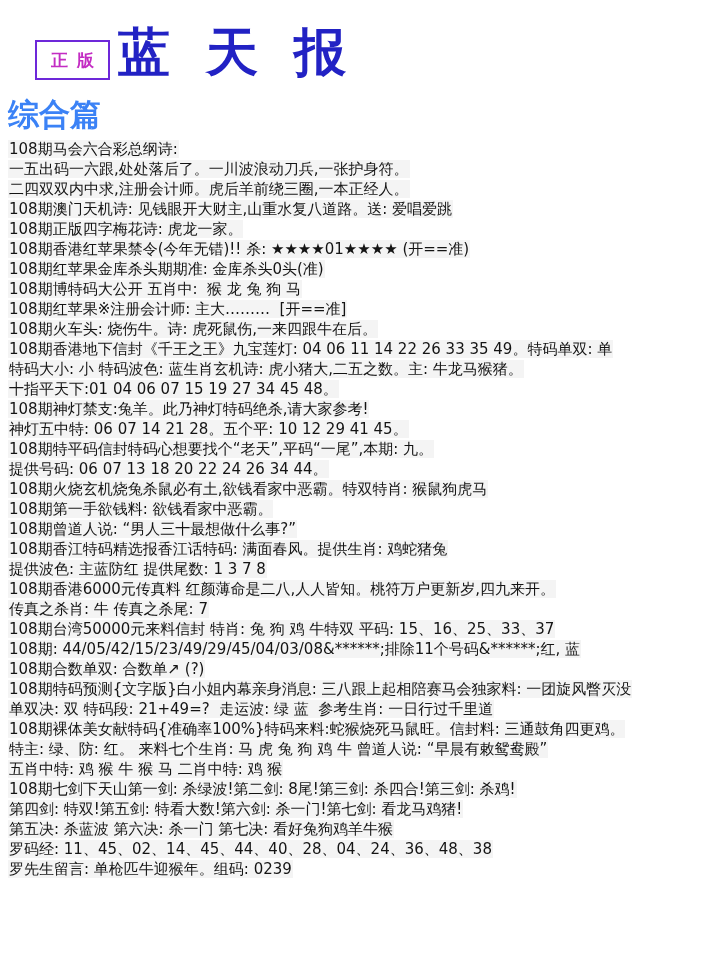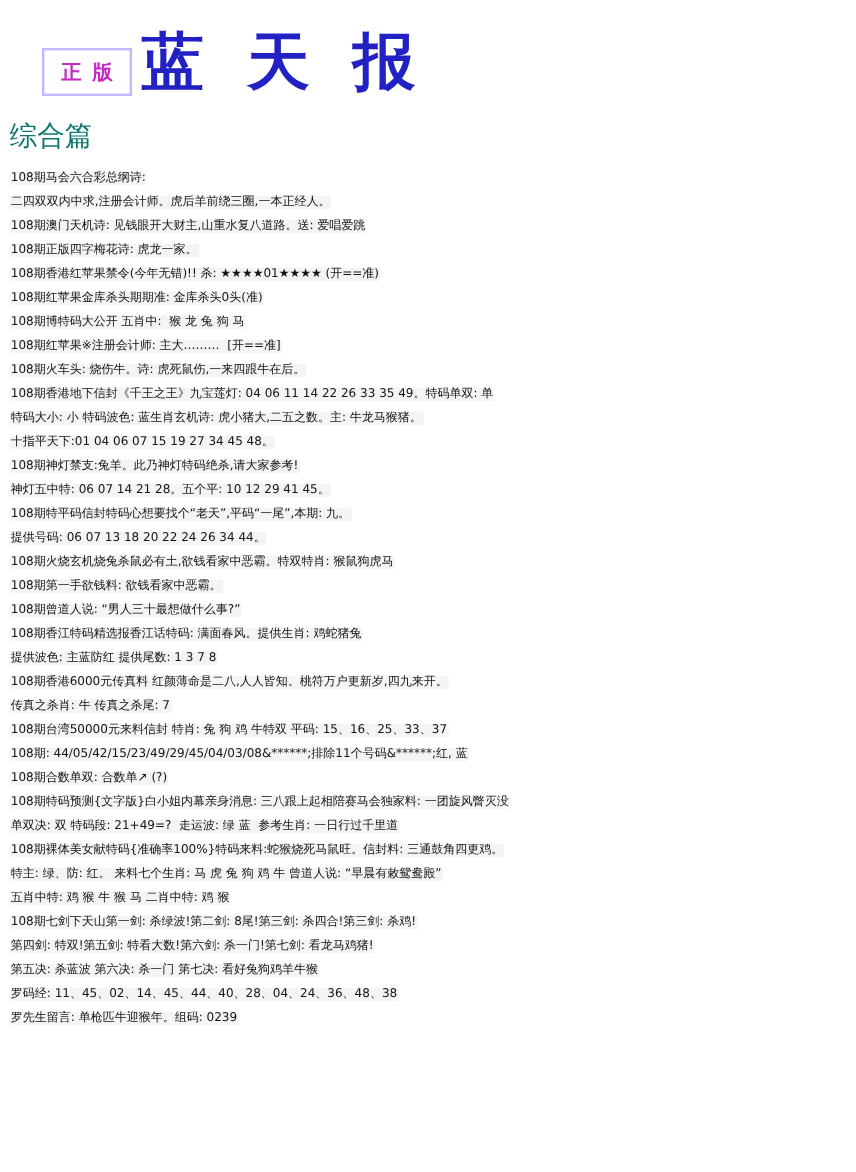--- a/index.html
+++ b/index.html
@@ -14,21 +14,21 @@
     background: #ffffff;
     overflow: hidden;
     font-family: "DejaVu Sans", "Liberation Sans", sans-serif;
   }
   .badge {
     position: absolute;
     left: 35px;
     top: 40px;
     width: 71px;
     height: 36px;
-    border: 2px solid #c4b5fd;
+    border: 2px solid #6d28d9;
     display: flex;
     align-items: center;
     justify-content: center;
     color: #c32cc3;
     font-size: 17px;
     font-weight: bold;
     letter-spacing: 9px;
     text-indent: 9px;
   }
   .title {
@@ -40,36 +40,36 @@
     color: #2222c4;
     font-size: 52px;
     font-weight: bold;
     font-family: "DejaVu Serif", "Liberation Serif", serif;
     line-height: 56px;
   }
   .section {
     position: absolute;
     left: 8px;
     top: 100px;
-    color: #0f766e;
-    font-size: 23px;
-    font-weight: normal;
+    color: #3b82f6;
+    font-size: 31px;
+    font-weight: bold;
     line-height: 28px;
   }
   .body-text {
     position: absolute;
     left: 8px;
     top: 139px;
     width: 700px;
   }
   .line {
     height: 20px;
     line-height: 20px;
     white-space: pre;
-    font-size: 10px;
+    font-size: 15px;
     color: #141414;
   }
   .line-text {
     background: #f4f4f4;
     padding: 0 1px;
   }
 </style>
 </head>
 <body>
 
@@ -82,20 +82,21 @@
   <div class="title">
     <span>蓝</span>
     <span>天</span>
     <span>报</span>
   </div>
 
   <div class="section">综合篇</div>
 
   <div class="body-text" id="body-lines">
       <div class="line"><span class="line-text">108期马会六合彩总纲诗:</span></div>
+      <div class="line"><span class="line-text">一五出码一六跟,处处落后了。一川波浪动刀兵,一张护身符。</span></div>
       <div class="line"><span class="line-text">二四双双内中求,注册会计师。虎后羊前绕三圈,一本正经人。</span></div>
       <div class="line"><span class="line-text">108期澳门天机诗: 见钱眼开大财主,山重水复八道路。送: 爱唱爱跳</span></div>
       <div class="line"><span class="line-text">108期正版四字梅花诗: 虎龙一家。</span></div>
       <div class="line"><span class="line-text">108期香港红苹果禁令(今年无错)!! 杀: ★★★★01★★★★ (开==准)</span></div>
       <div class="line"><span class="line-text">108期红苹果金库杀头期期准: 金库杀头0头(准)</span></div>
       <div class="line"><span class="line-text">108期博特码大公开 五肖中:  猴 龙 兔 狗 马</span></div>
       <div class="line"><span class="line-text">108期红苹果※注册会计师: 主大………  [开==准]</span></div>
       <div class="line"><span class="line-text">108期火车头: 烧伤牛。诗: 虎死鼠伤,一来四跟牛在后。</span></div>
       <div class="line"><span class="line-text">108期香港地下信封《千王之王》九宝莲灯: 04 06 11 14 22 26 33 35 49。特码单双: 单</span></div>
       <div class="line"><span class="line-text">特码大小: 小 特码波色: 蓝生肖玄机诗: 虎小猪大,二五之数。主: 牛龙马猴猪。</span></div>

